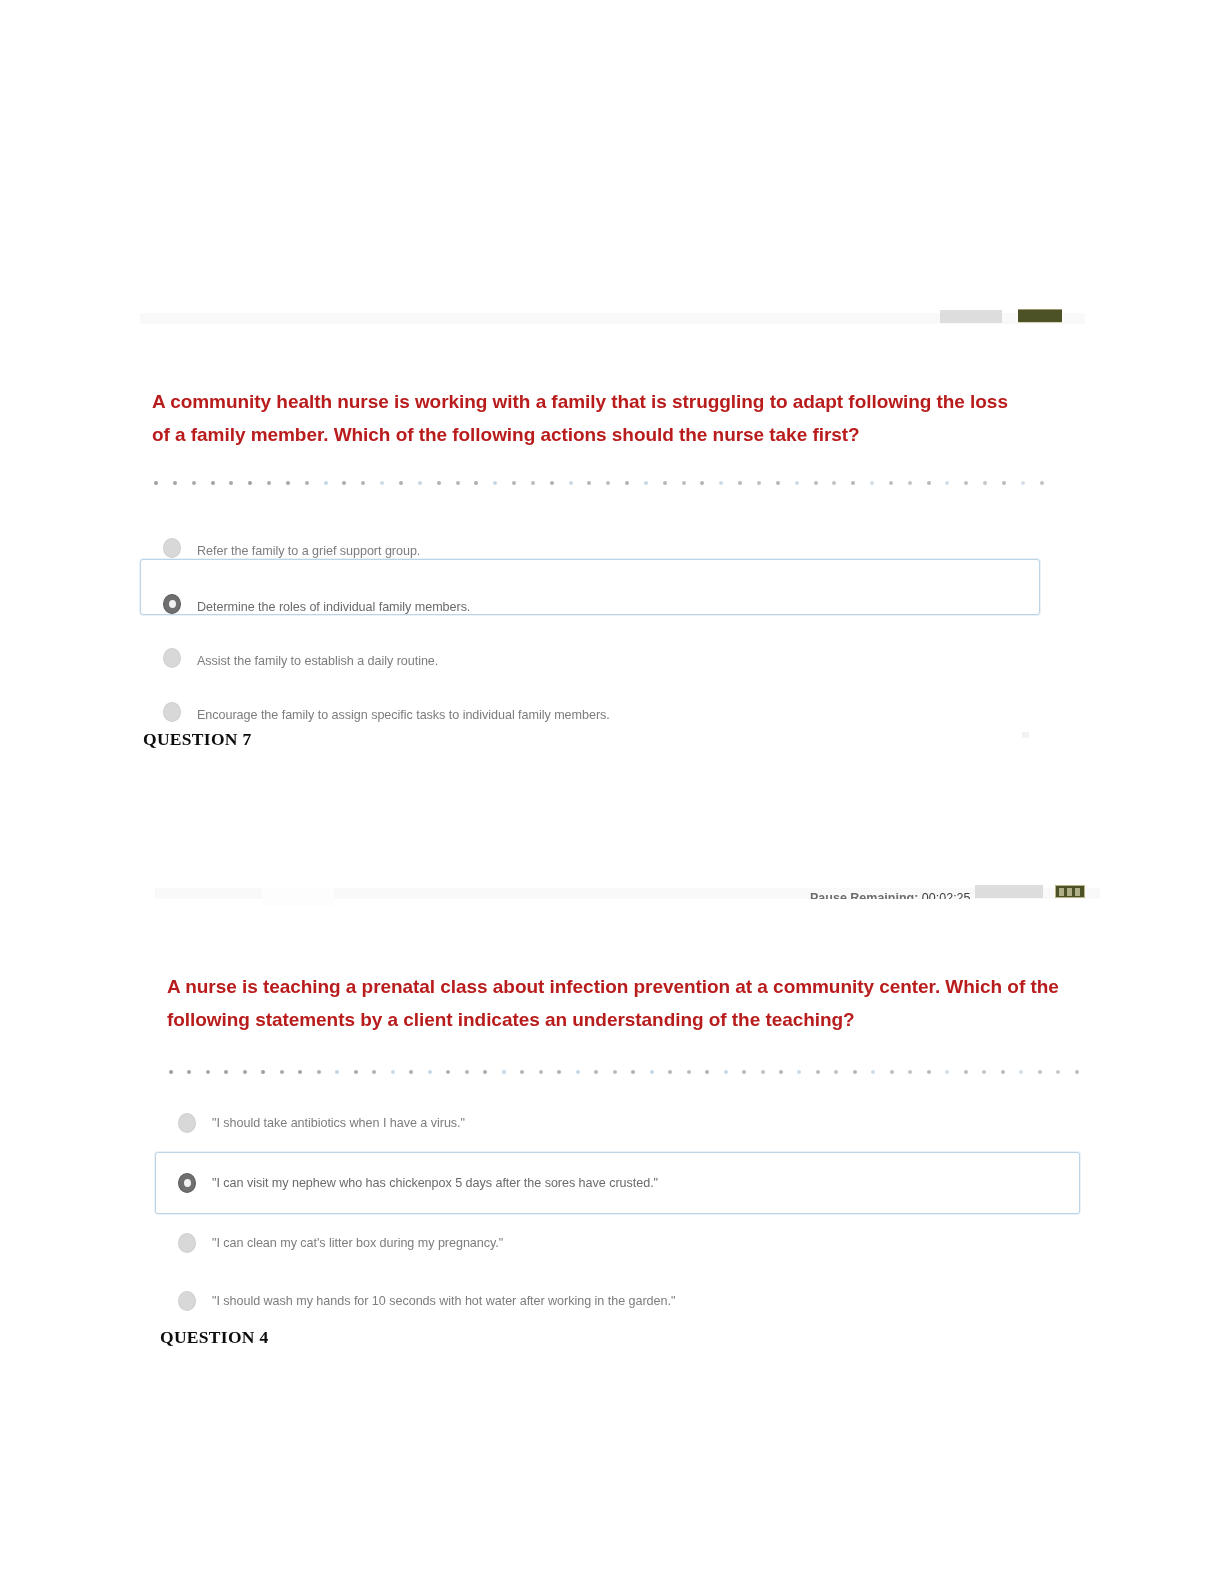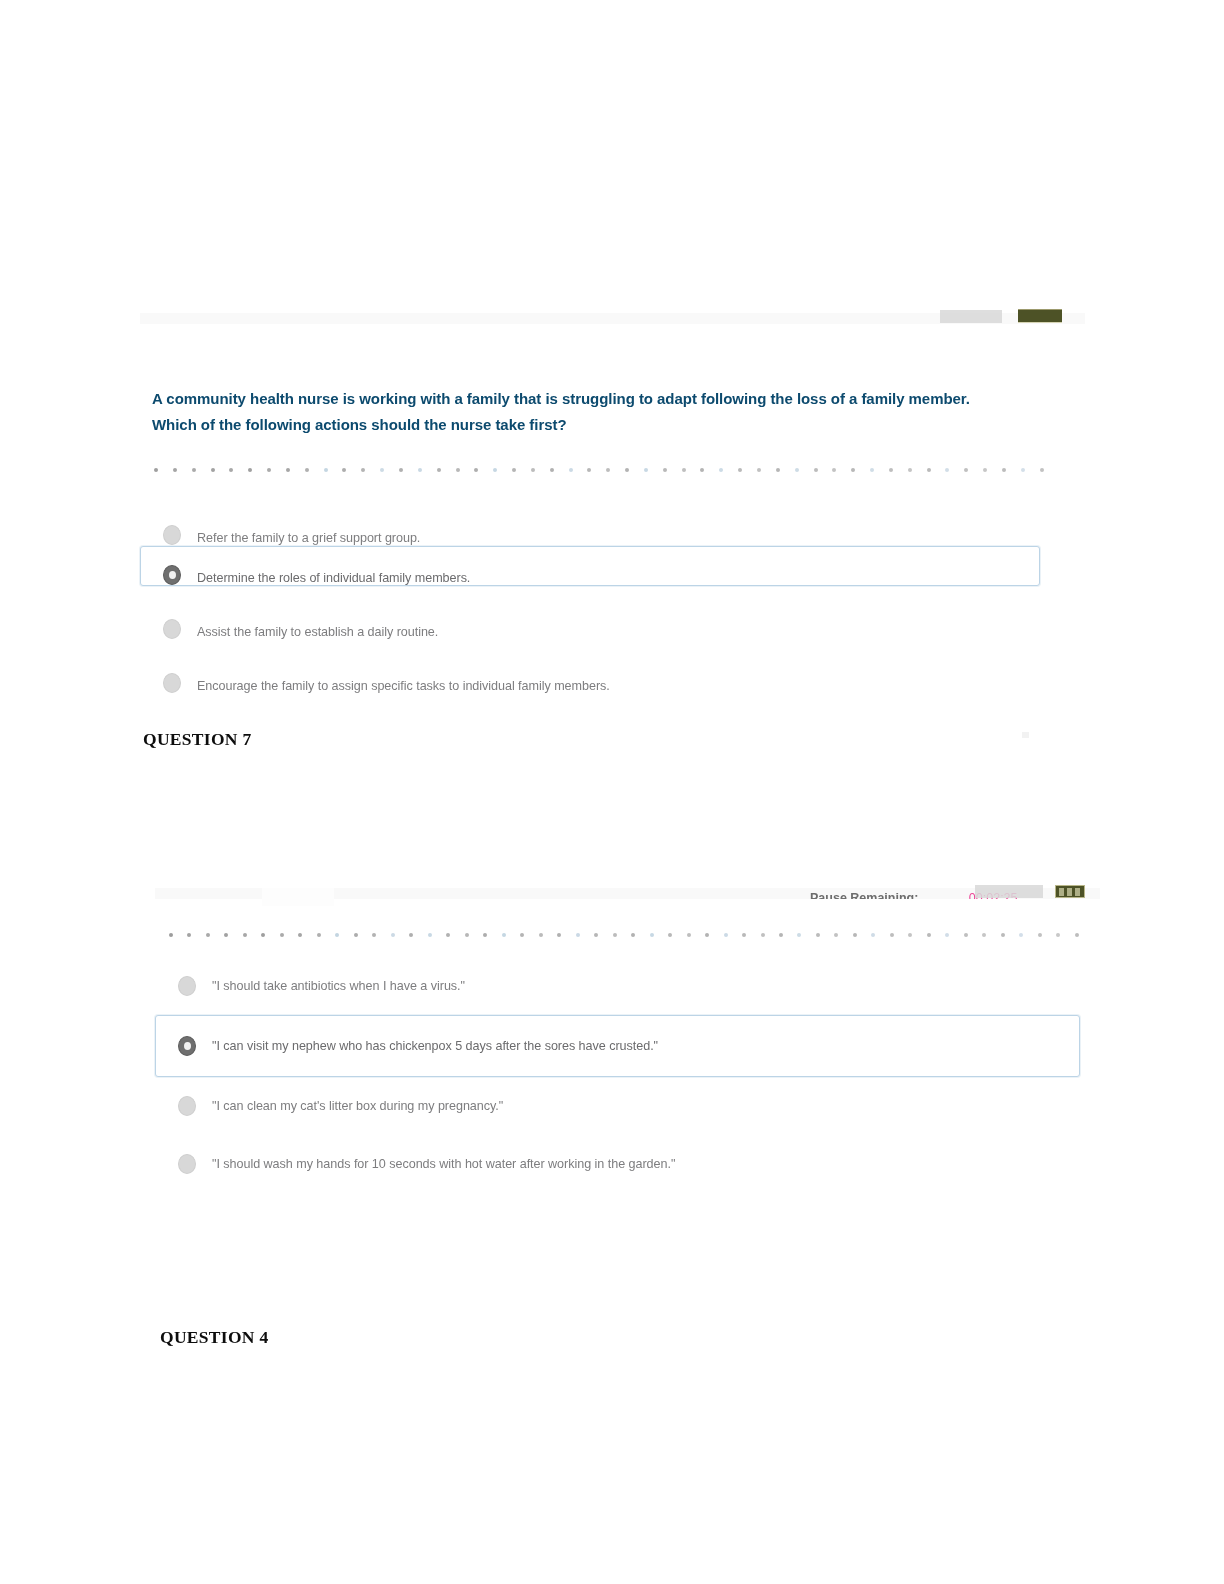--- a/index.html
+++ b/index.html
@@ -61,22 +61,21 @@
     bottom: -5px;
     font-size: 12.5px;
     font-weight: bold;
     color: #6d6d6d;
     white-space: nowrap;
     height: 13px;
     overflow: hidden;
   }
   .tb-timer .tb-timer-value {
     font-weight: normal;
-    color: #ec4899;
-    margin-left: 47px;
+    color: #404040;
   }
   .tb-grayblock {
     position: absolute;
     bottom: 1px;
     height: 13px;
     background: #d8d8d8;
     opacity: .85;
   }
   .tb-greenbtn {
     position: absolute;
@@ -98,23 +97,23 @@
     position: absolute;
     bottom: 1px;
     height: 12px;
     background: #4d5226;
     border-top: 1px solid #9c9a6d;
     border-bottom: 1px solid #d6d4b4;
   }
 
   
   .stem {
-    font-size: 15px;
+    font-size: 19px;
     font-weight: bold;
-    color: #0c4a6e;
+    color: #b91c1c;
     line-height: 1.72;
     letter-spacing: -0.05px;
   }
   #shot-1 .stem { margin: 62px 0 0 12px; width: 858px; }
   #shot-2 .stem { margin: 72px 0 0 12px; width: 918px; }
 
   
   .dotrow {
     display: flex;
     align-items: center;
@@ -143,21 +142,21 @@
   }
   #shot-1 .option { height: 54px; padding-left: 22px; width: 900px; align-items: flex-end; }
   #shot-2 .option { height: 58px; padding-left: 22px; width: 925px; }
 
   .option.selected {
     border: 1px solid #bcd4e6;
     border-radius: 3px;
     background: #ffffff;
     box-shadow: 0 0 0 1px rgba(188,212,230,.30);
   }
-  #shot-1 .option.selected { height: 40px; }
+  #shot-1 .option.selected { height: 56px; }
   #shot-2 .option.selected { height: 62px; }
 
   .radio {
     position: relative;
     width: 18px;
     height: 20px;
     flex: 0 0 auto;
     border-radius: 50%;
     background: #d8d8d8;
     border: 1px solid #cfcfcf;
@@ -362,20 +361,21 @@
         <span class="tb-timer-value">00:02:25</span>
       </div>
       <div class="tb-grayblock" style="left:820px; width:68px;"></div>
       <div class="tb-greenbtn" style="left:900px; width:30px;">
         <span class="seg" style="left:3px;"></span>
         <span class="seg" style="left:11px;"></span>
         <span class="seg" style="left:19px;"></span>
       </div>
     </div>
 
+    <div class="stem">A nurse is teaching a prenatal class about infection prevention at a community center. Which of the following statements by a client indicates an understanding of the teaching?</div>
 
     <div class="dotrow">
       <span class="dot" style="background:#9d9d9d"></span>
         <span class="sp"></span>
       <span class="dot" style="background:#a3a3a3"></span>
         <span class="sp"></span>
       <span class="dot" style="background:#a9a9a9"></span>
         <span class="sp"></span>
       <span class="dot" style="background:#a1a1a1"></span>
         <span class="sp"></span>

